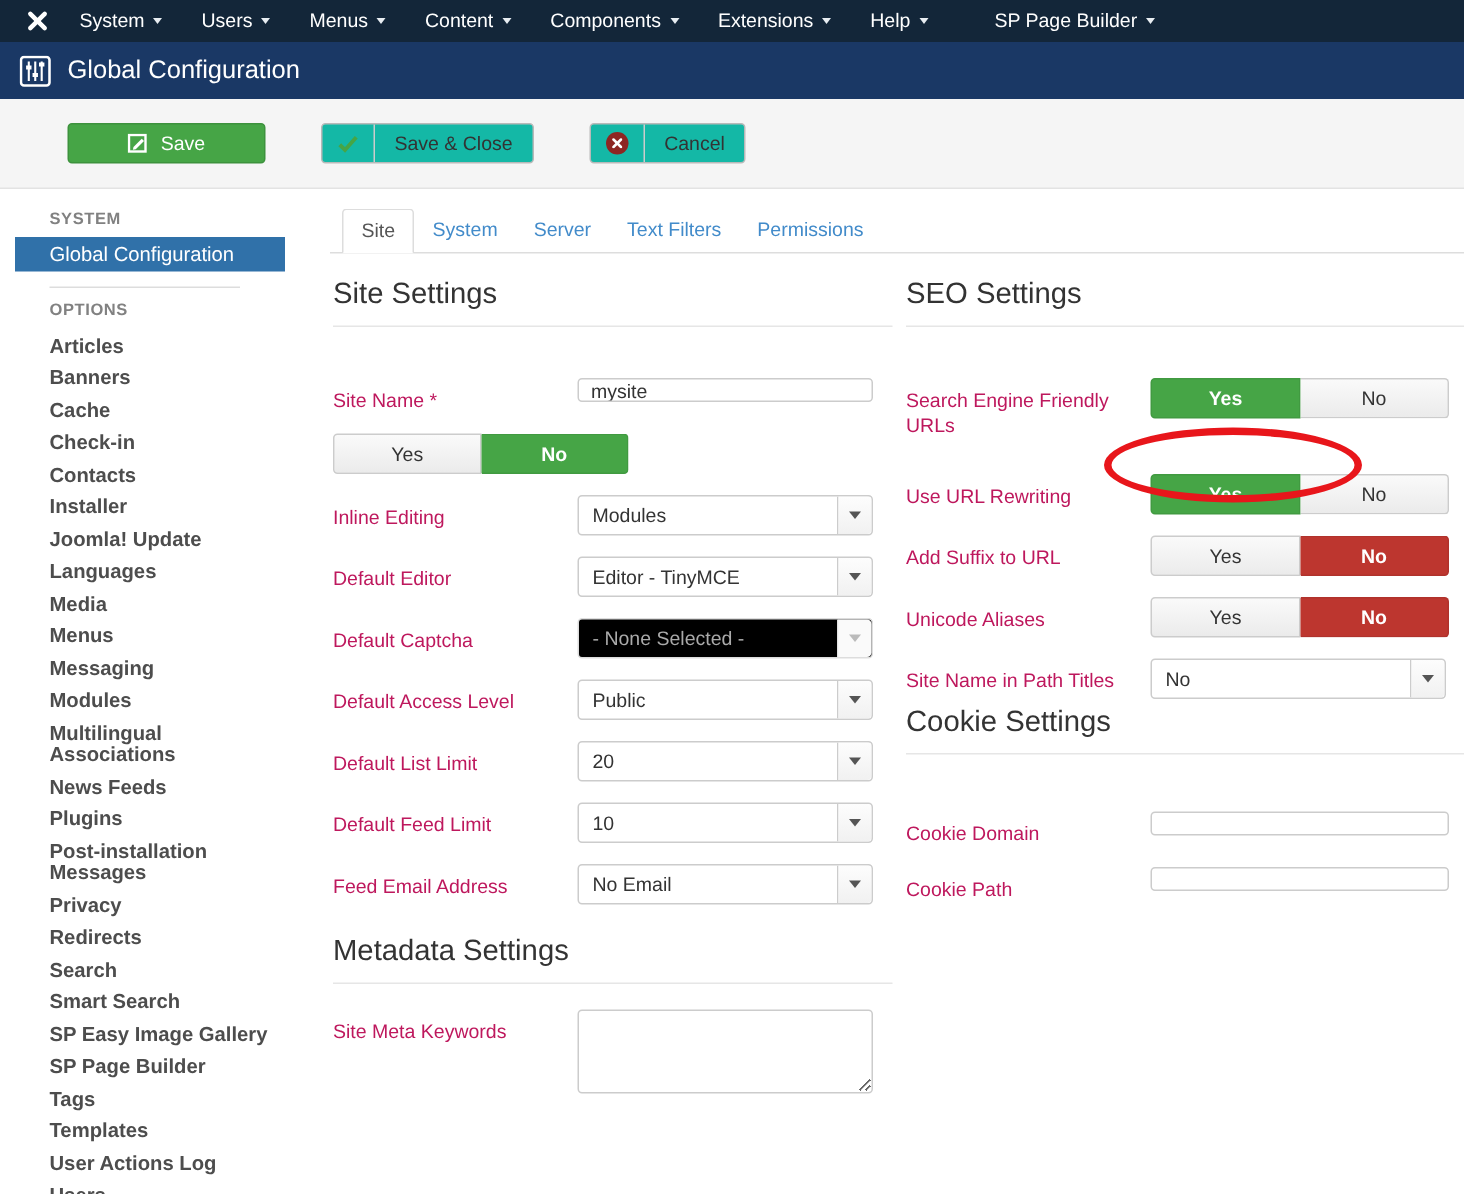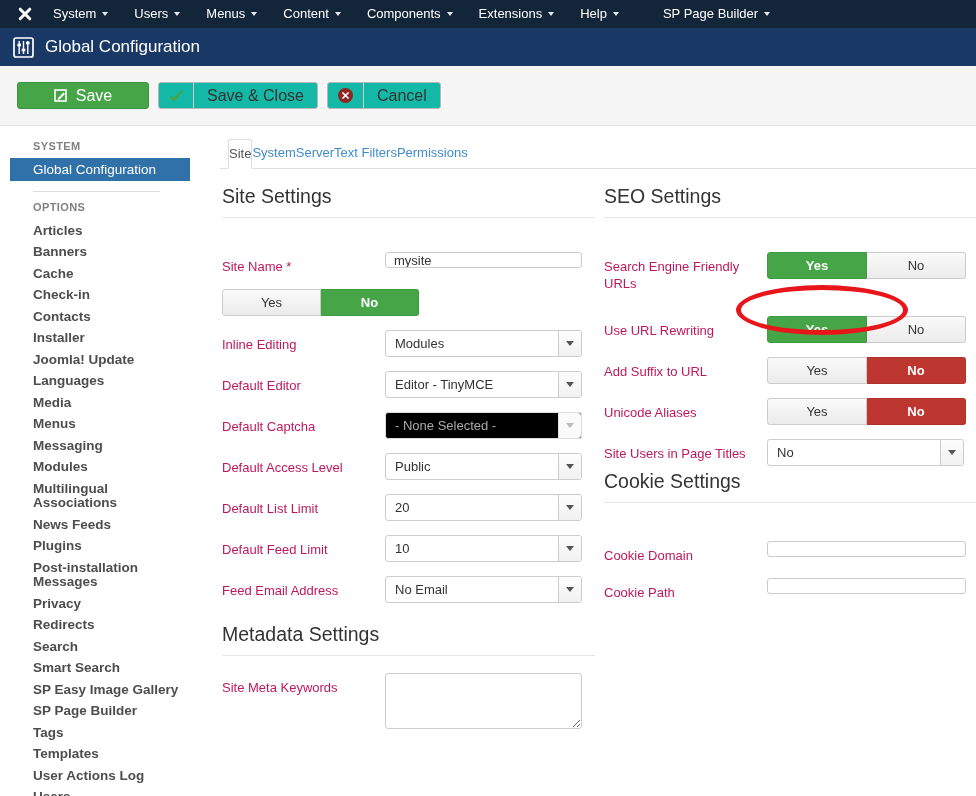--- a/index.html
+++ b/index.html
@@ -16,21 +16,21 @@
     border-right: 3.5px solid transparent; border-top: 4px solid #e8edf2; margin-left: 6px; }
 
   
   .titlebar { height: 38px; background: #1a3865; color: #fff; display: flex; align-items: center; padding-left: 13px; }
   .titlebar .ticon { margin-right: 11px; display: flex; }
   .titlebar .ttext { font-size: 17px; }
 
   
   .toolbar { height: 60px; background: #f5f5f5; border-bottom: 1px solid #e3e3e3;
     display: flex; align-items: center; padding-left: 17px; gap: 9px; }
-  .btn { height: 27px; border-radius: 3px; display: flex; align-items: stretch; cursor: pointer; font-size: 16px; }
+  .btn { height: 27px; border-radius: 3px; display: flex; align-items: stretch; cursor: pointer; font-size: 13px; margin-left: 28px; }
   .btn-save { background: #46a546; border: 1px solid #3d923d; color: #fff; align-items: center;
     padding: 0 30px; gap: 9px; width: 132px; justify-content: center; }
   .btn-light { background: #14b8a6; border: 1px solid #b9b9b9; color: #333; }
   .btn-light .iconseg { display: flex; align-items: center; padding: 0 10px; border-right: 1px solid #ccc; }
   .btn-light .txtseg { display: flex; align-items: center; padding: 0 13px; }
   .cancel-circle { width: 15px; height: 15px; border-radius: 50%; background: #8e2622;
     display: flex; align-items: center; justify-content: center; }
 
   
   .page { position: relative; width: 976px; height: 670px; }
@@ -40,21 +40,21 @@
   .side-header { margin: 0 0 6px 33px; font-size: 11px; font-weight: bold; color: #818181; letter-spacing: .4px; }
   .side-active { height: 23px; line-height: 23px; margin: 2px 30px 0 10px; padding-left: 23px;
     background: #3071a9; color: #fff; font-size: 13.5px; cursor: pointer; }
   .side-divider { border: 0; border-top: 1px solid #ddd; margin: 10px 60px 9px 33px; }
   .side-list { list-style: none; margin-top: 7px; }
   .side-list li { padding: 3.5px 35px 3.5px 33px; color: #4d4d4d; font-size: 13.5px; line-height: 14.5px; cursor: pointer; font-weight: bold; }
 
   
   .main { position: absolute; left: 220px; top: 0; width: 756px; height: 670px; }
   .tabrow { margin-top: 13px; padding-left: 8px; border-bottom: 1px solid #ddd; display: flex; height: 30px; }
-  .tab { padding: 6px 0; font-size: 13px; cursor: pointer; }
+  .tab { padding: 6px 12px; font-size: 13px; cursor: pointer; }
   .tab-active { background: #fff; border: 1px solid #ddd; border-bottom: 1px solid #fff;
     border-radius: 3px 3px 0 0; color: #555; margin-bottom: -1px; }
   .tab-link { color: #428bca; }
 
   .col-left  { position: absolute; left: 2px;  top: 43px; width: 373px; }
   .col-right { position: absolute; left: 384px; top: 43px; width: 372px; }
   .sect-head { font-size: 19.5px; font-weight: 400; color: #333; margin-top: 16px;
     padding-bottom: 9px; border-bottom: 1px solid #e6e6e6; }
 
   .frow { display: flex; margin-top: 14px; }
@@ -400,21 +400,21 @@
 
       <div class="frow">
         <label class="flabel">Unicode Aliases</label>
         <div class="toggle w199">
           <span class="tbtn">Yes</span>
           <span class="tbtn on-red">No</span>
         </div>
       </div>
 
       <div class="frow">
-        <label class="flabel">Site Users in Page Titles</label>
+        <label class="flabel">Site Name in Path Titles</label>
         <div class="tselect w199">
           <span class="sel-text">No</span>
           <span class="sel-caret">
               <i></i>
             </span>
         </div>
       </div>
 
       <div class="sect-head" style="margin-top:4px">Cookie Settings</div>
 

